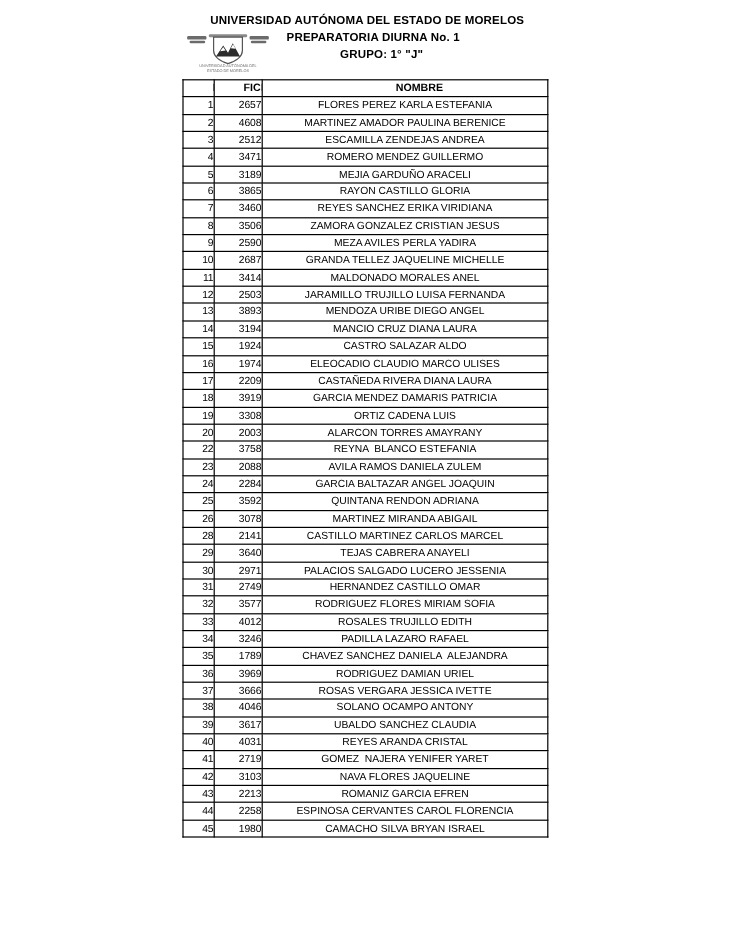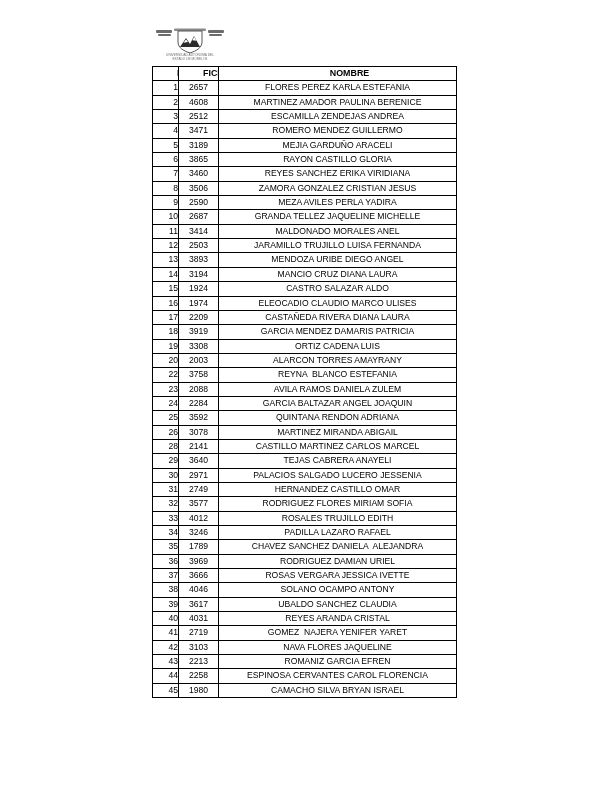--- a/index.html
+++ b/index.html
@@ -80,32 +80,37 @@
   }
   col.c-no     { width: 26px; }
   col.c-ficha  { width: 40px; }
   col.c-nombre { width: 238px; }
 
   td.cell-no {
     text-align: right;
     padding-right: 3px;
   }
   td.cell-ficha {
-    text-align: center;
+    text-align: right;
   }
   td.cell-nombre {
     text-align: center;
     padding-left: 3px;
   }
 </style>
 </head>
 <body>
 
 <div class="page">
 
+  <div class="doc-header">
+    <div class="hdr-line hdr-line-1">UNIVERSIDAD AUTÓNOMA DEL ESTADO DE MORELOS</div>
+    <div class="hdr-line hdr-line-2">PREPARATORIA DIURNA No. 1</div>
+    <div class="hdr-line hdr-line-3">GRUPO: 1° "J"</div>
+  </div>
 
   <div class="logo">
     <svg width="76" height="36" viewBox="0 0 76 36" xmlns="http://www.w3.org/2000/svg">
 
       <g fill="#6b6b6b">
         <rect x="4" y="4" width="16" height="3" rx="1"></rect>
         <rect x="6" y="8" width="13" height="2" rx="1"></rect>
         <rect x="56" y="4" width="16" height="3" rx="1"></rect>
         <rect x="57" y="8" width="13" height="2" rx="1"></rect>
         <rect x="22" y="2.5" width="32" height="2.5" rx="1" fill="#8a8a8a"></rect>

